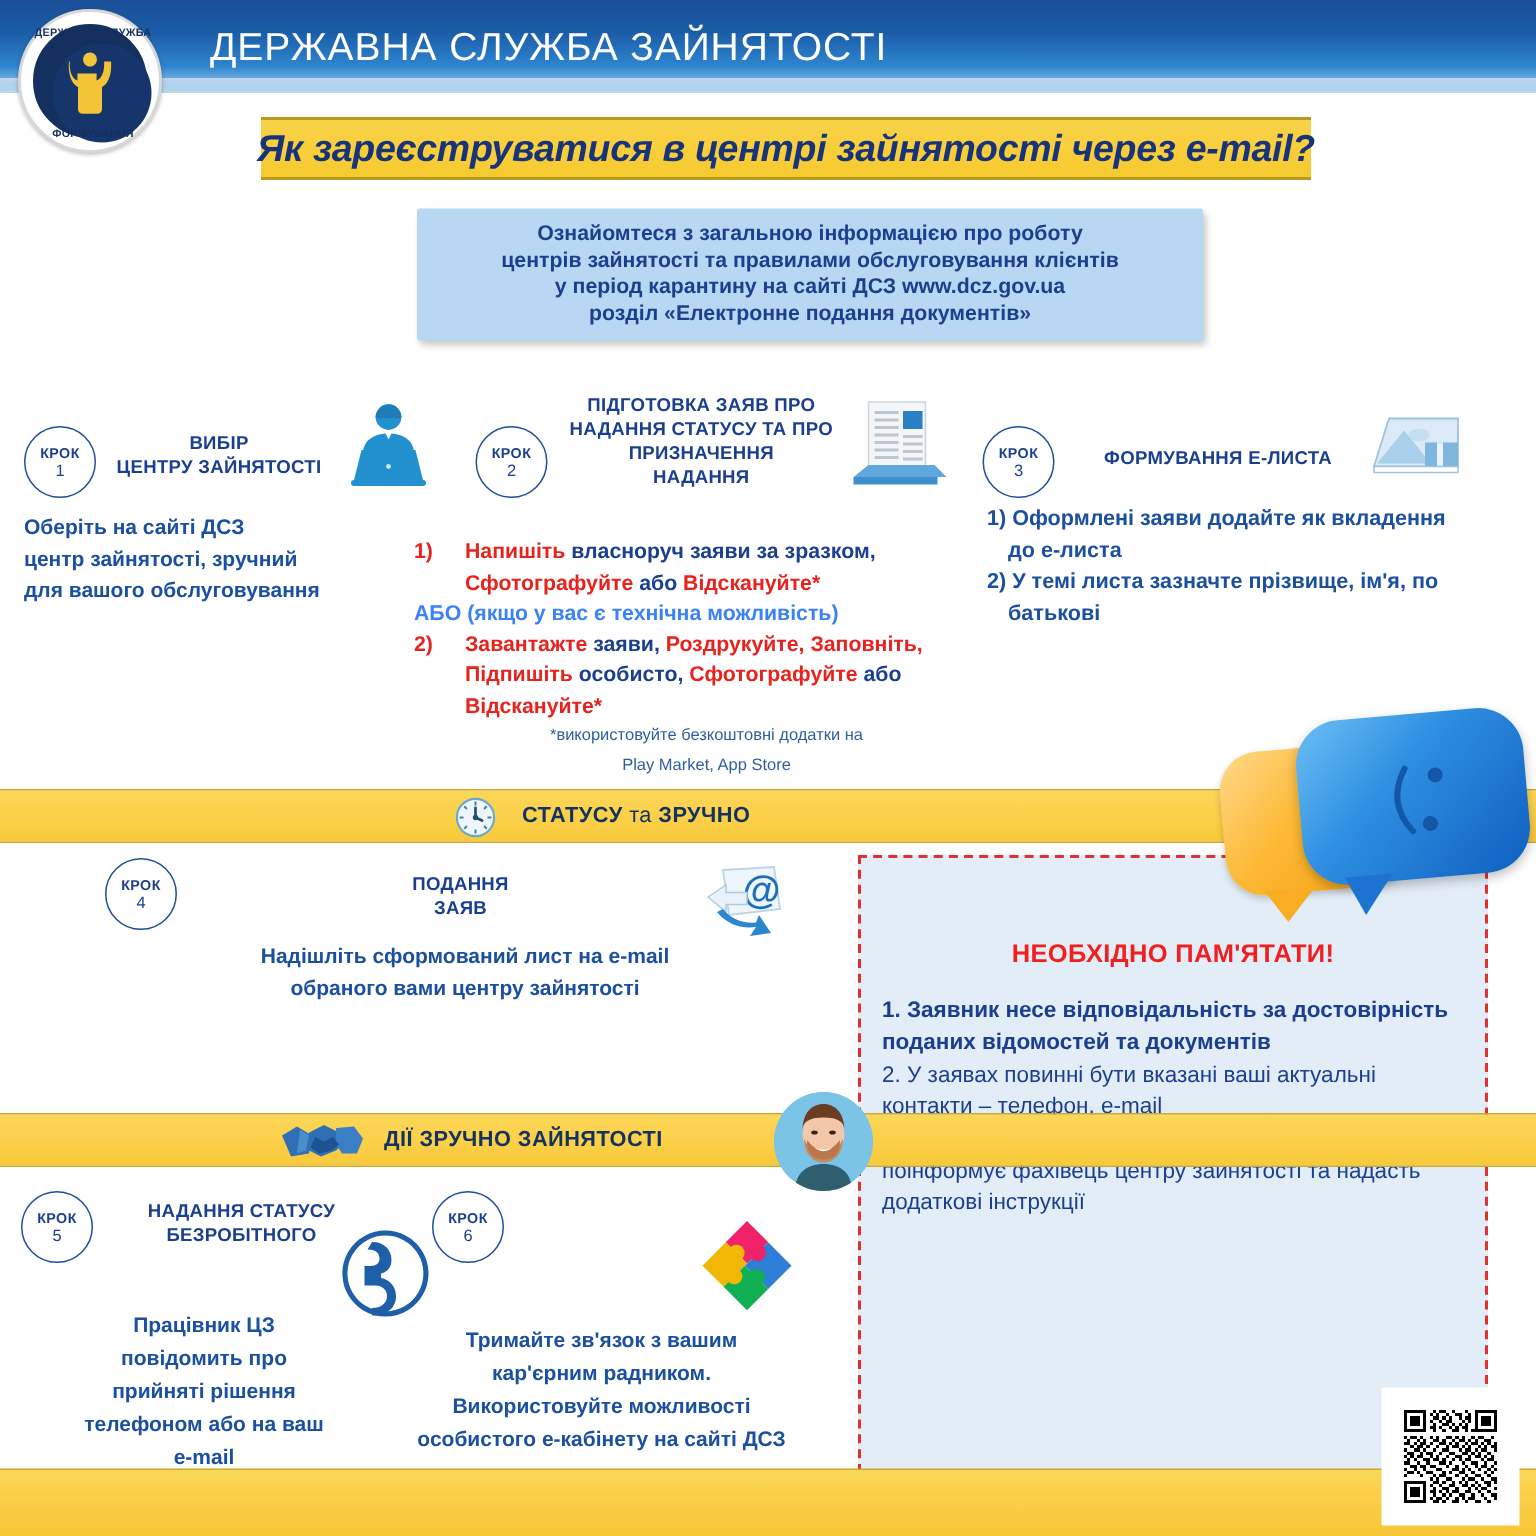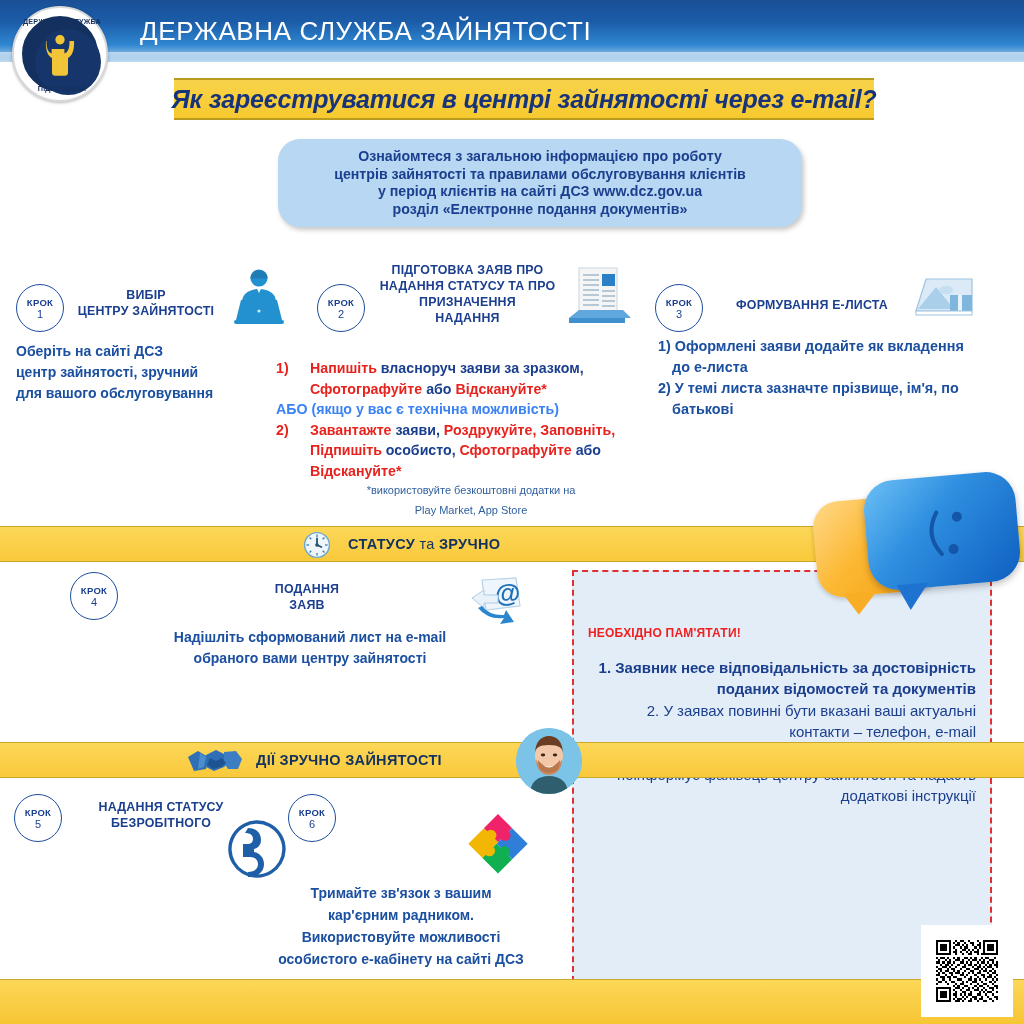--- a/index.html
+++ b/index.html
@@ -66,21 +66,21 @@
   }
   .title-banner span {
     color: #17337a; font-size: 25px; font-weight: bold; white-space: nowrap;
     letter-spacing: -0.2px;
     font-style: italic;
   }
 
   
   .info-box {
     position: absolute; left: 278px; top: 139px; width: 524px; height: 88px;
-    background: #b8d7f2; border-radius: 22px;
+    background: #b8d7f2; border-radius: 2px;
     box-shadow: 2px 3px 5px rgba(0,0,0,.22);
     display:flex; flex-direction:column; align-items:center; justify-content:center;
     padding: 4px 10px;
   }
   .info-box div {
     color:#1b3f8f; font-size:14.2px; font-weight:bold; line-height:17.5px; text-align:center;
   }
 
   
   .step-circle {
@@ -111,24 +111,24 @@
   }
   .ybar .lbl b { font-weight:bold; }
 
   
   .remember {
     position:absolute; left:572px; top:570px; width:420px; height:412px;
     background:#e3edf7; border:2.5px dashed #e03030;
     padding:16px 14px 10px 14px;
   }
   .remember h3 {
-    color:#f02020; font-size:12px; font-weight:bold; text-align:left;
+    color:#f02020; font-size:17px; font-weight:bold; text-align:center;
     margin-top:38px; margin-bottom:17px; letter-spacing:.2px;
   }
-  .rem-item { color:#1b3f8f; font-size:15px; line-height:21px; margin-bottom:1px;text-align:right; }
+  .rem-item { color:#1b3f8f; font-size:15px; line-height:21px; margin-bottom:1px; }
   .rem-item.bold { font-weight:bold; }
 
   
   .bub-orange {
     position:absolute; left:815px; top:498px; width:122px; height:96px;
     border-radius:26px;
     background: linear-gradient(135deg,#ffd98a 0%, #fcb833 45%, #f49e12 100%);
     box-shadow: 0 2px 5px rgba(0,0,0,.2);
     transform: rotate(-5deg);
     z-index: 18;
@@ -206,31 +206,31 @@
   <div class="logo">
     <div class="logo-ring">
       <div class="logo-inner"></div>
       <svg class="logo-figure" viewBox="0 0 44 46">
         <path d="M22 4 c2.6 0 4.6 2.1 4.6 4.7 0 2.6-2 4.7-4.6 4.7s-4.6-2.1-4.6-4.7C17.4 6.1 19.4 4 22 4z" fill="#f2c437"></path>
         <path d="M8 10 c0 0 -1.5 13 6 17 l0 15 c0 1.6 1.4 2.8 3 2.8 l10 0 c1.6 0 3-1.2 3-2.8 l0-15 c7.5-4 6-17 6-17 l-4.6 0 c0 0 1 10.5-5 12.6 l0-4.6 -12.8 0 0 4.6 C7.6 20.5 8.6 10 8.6 10 z" fill="#f2c437"></path>
         <rect x="18.6" y="20" width="6.8" height="22" fill="#f2c437"></rect>
       </svg>
     </div>
     <div class="logo-text-top">ДЕРЖАВНА СЛУЖБА</div>
-    <div class="logo-text-bot">ПІДГОТОВКА</div>
+    <div class="logo-text-bot">ФОРМУВАННЯ</div>
   </div>
 
   <div class="title-banner">
     <span>Як зареєструватися в центрі зайнятості через e-mail?</span>
   </div>
 
   <div class="info-box">
     <div>Ознайомтеся з загальною інформацією про роботу</div>
     <div>центрів зайнятості та правилами обслуговування клієнтів</div>
-    <div>у період клієнтів на сайті ДСЗ www.dcz.gov.ua</div>
+    <div>у період карантину на сайті ДСЗ www.dcz.gov.ua</div>
     <div>розділ «Електронне подання документів»</div>
   </div>
 
   <div class="step-circle" style="left:16px; top:284px;">
     <span class="k">КРОК</span>
     <span class="n">1</span>
   </div>
   <div class="step-head" style="left:66px; top:287px; width:160px;">
     <div>ВИБІР</div>
     <div>ЦЕНТРУ ЗАЙНЯТОСТІ</div>
@@ -406,20 +406,27 @@
     <span class="n">5</span>
   </div>
   <div class="step-head" style="left:66px; top:799px; width:190px;">
     <div>НАДАННЯ СТАТУСУ</div>
     <div>БЕЗРОБІТНОГО</div>
   </div>
   <svg class="icon-abs" style="left:226px; top:818px;" width="62" height="62" viewBox="0 0 62 62">
     <path d="M31 4 a27 27 0 1 1 -0.1 0 z" fill="none" stroke="#1f5fa8" stroke-width="3.4"></path>
     <path d="M22 10 c8 0 13 5 13 12 0 5-3 8-7 9 l0 3 c6 1 10 6 10 12 0 8-6 13-16 13 l0-5 c6 0 10-3 10-8 0-4-3-7-8-7 l-7 0 0-13 4 0 c4 0 6-2 6-5 0-4-3-6-8-6 z" fill="#1f5fa8"></path>
   </svg>
+  <div class="body-text ctr" style="left:6px; top:872px; width:260px; line-height:22px;">
+    <div>Працівник ЦЗ</div>
+    <div>повідомить про</div>
+    <div>прийняті рішення</div>
+    <div>телефоном або на ваш</div>
+    <div>e-mail</div>
+  </div>
 
   <div class="step-circle" style="left:288px; top:794px;">
     <span class="k">КРОК</span>
     <span class="n">6</span>
   </div>
   <svg class="icon-abs" style="left:462px; top:812px;" width="72" height="72" viewBox="0 0 72 72">
     <g transform="rotate(45 36 36)">
       <path d="M12 12 h20 v20 h-20 z" fill="#f0226a"></path>
       <path d="M32 12 h22 v22 h-22 z" fill="#2f7ed8"></path>
       <path d="M12 32 h20 v22 h-20 z" fill="#f2b705"></path>

